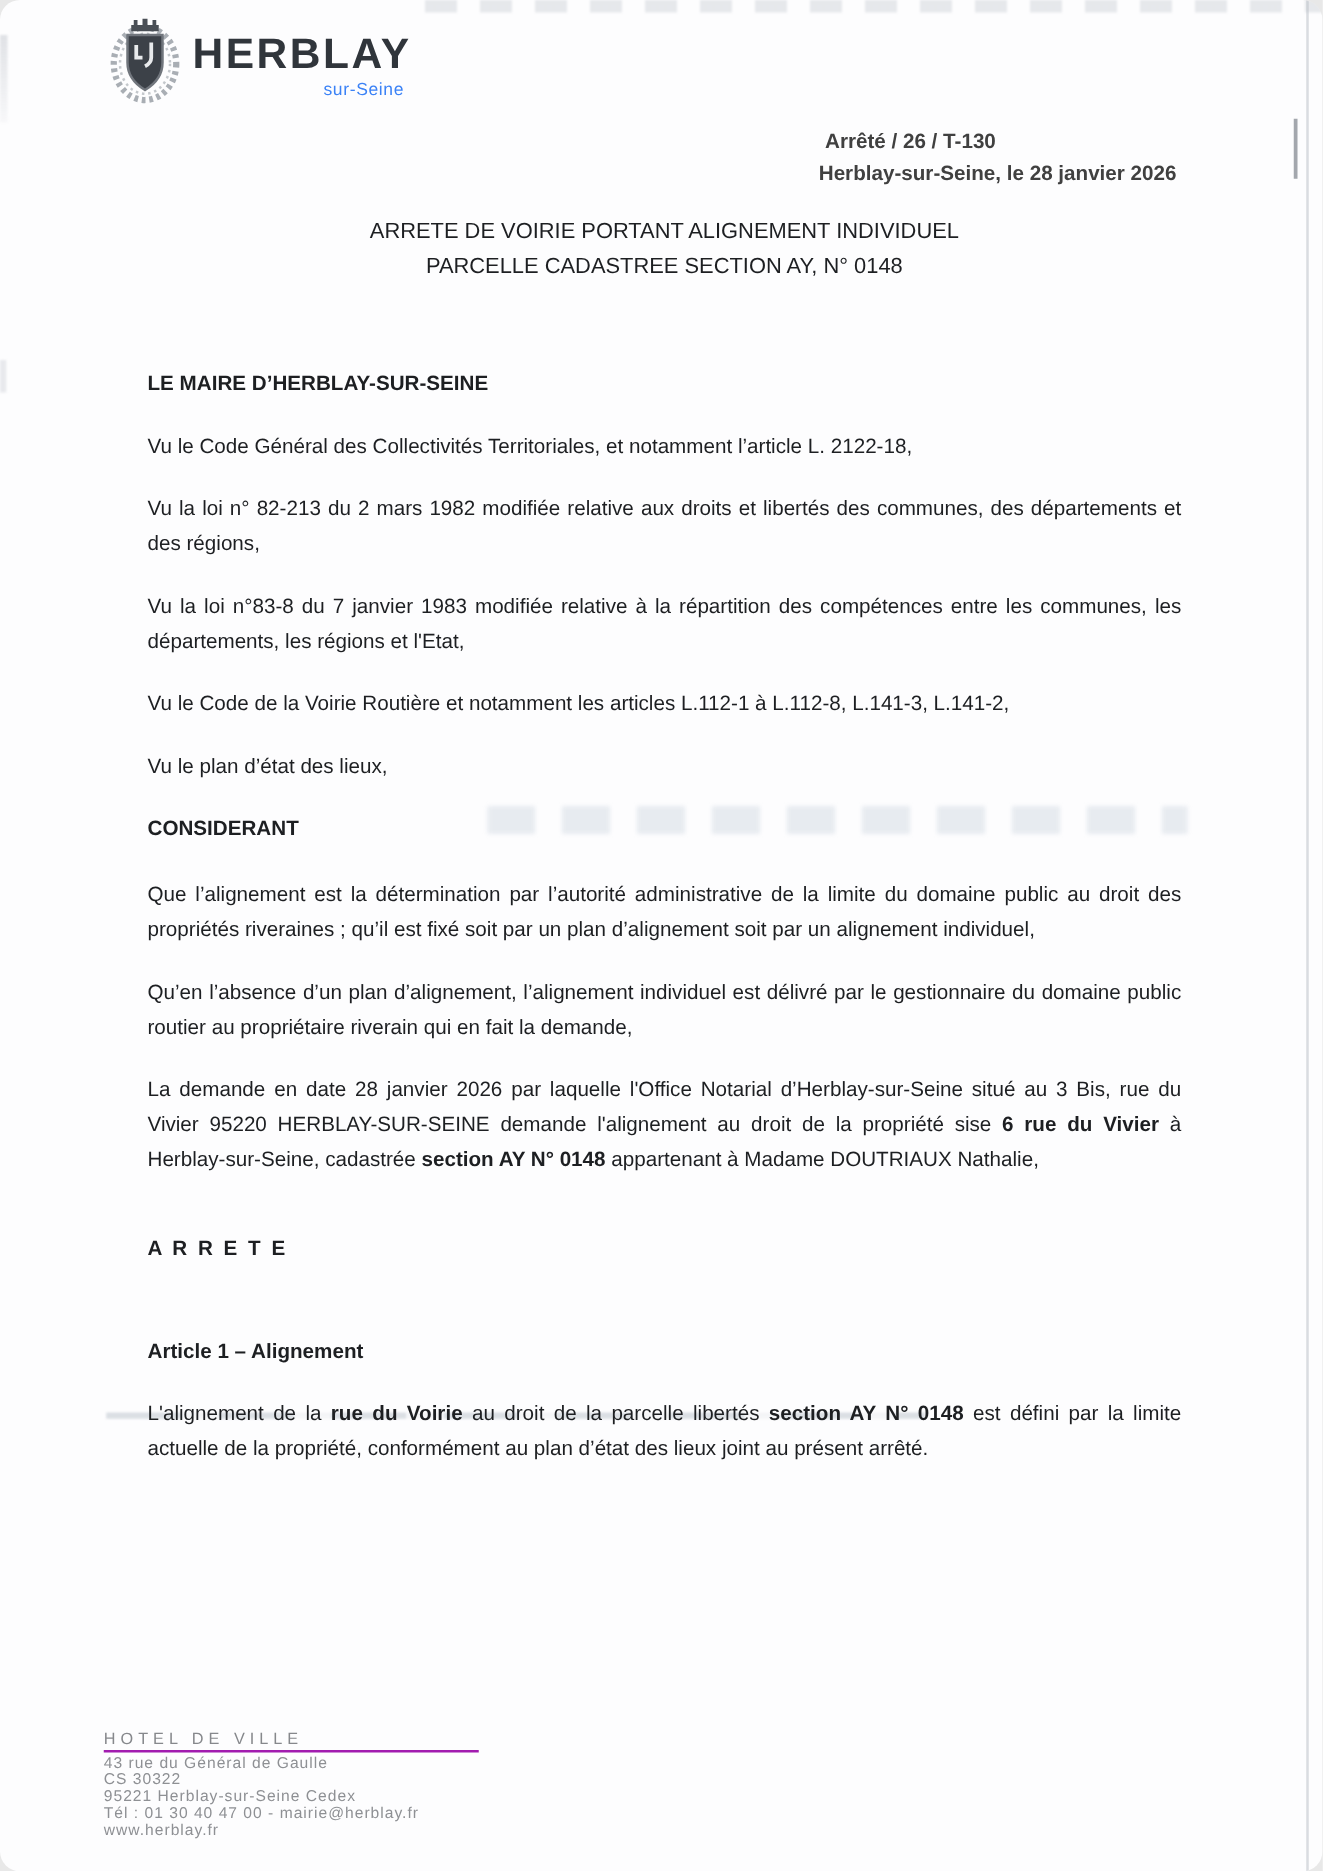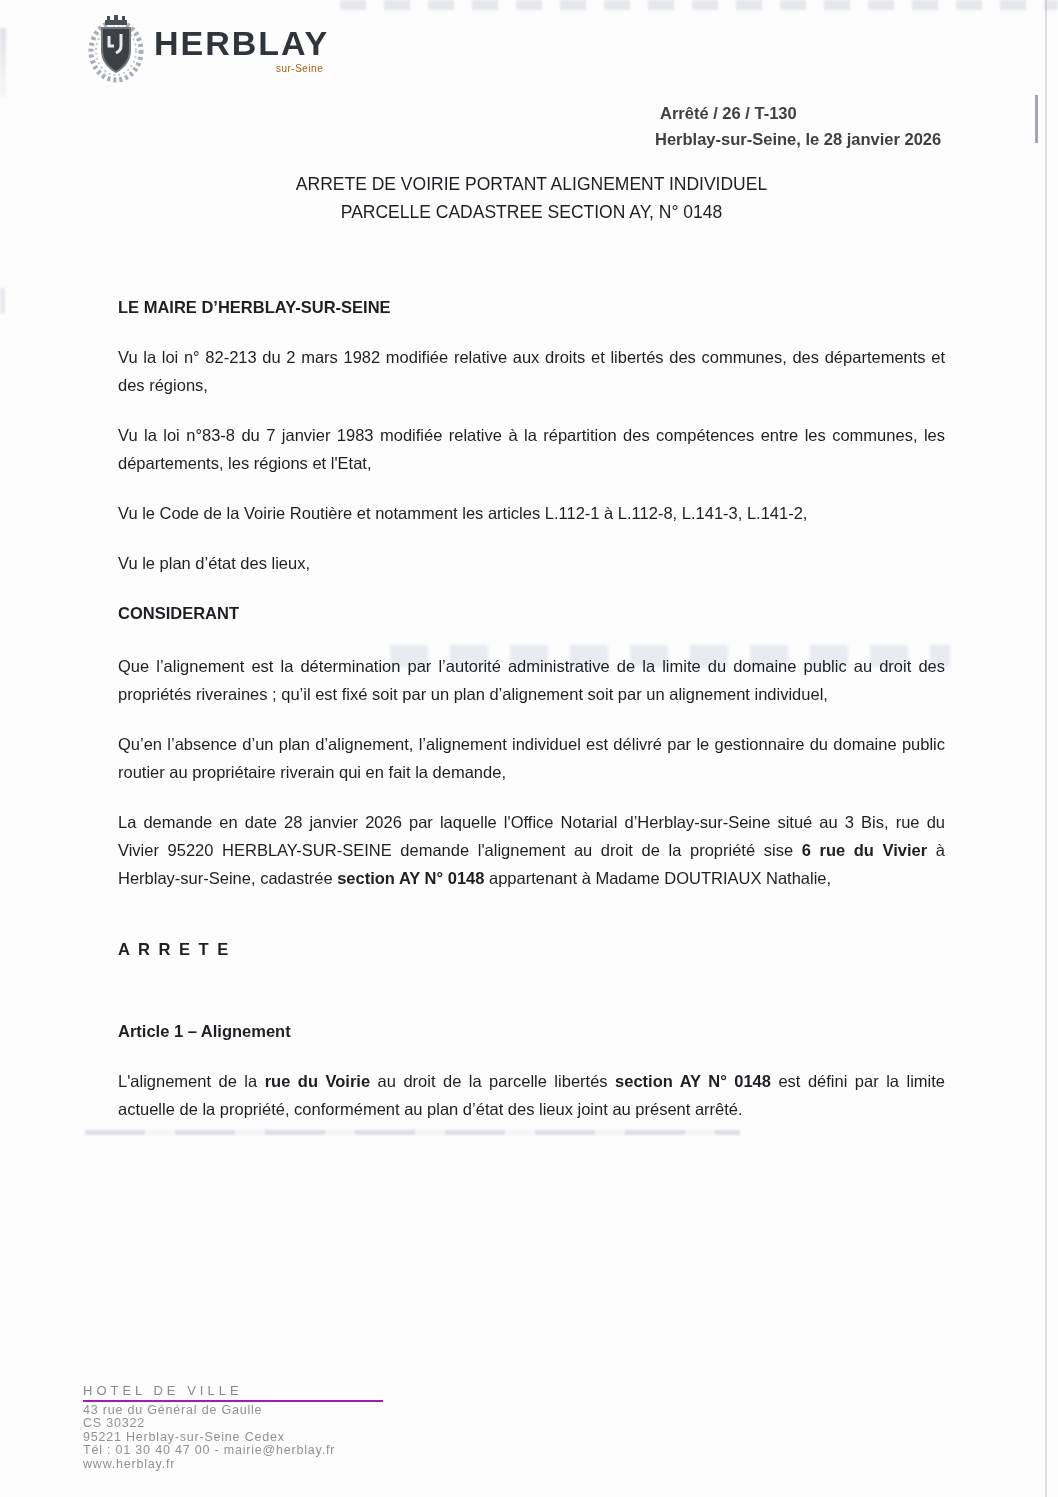--- a/index.html
+++ b/index.html
@@ -5,20 +5,21 @@
   html, body { margin: 0; padding: 0; background: #e8e8e8; }
   .page {
     position: relative;
     width: 1058px;
     height: 1497px;
     margin: 0 auto;
     background: #fdfdfe;
     overflow: hidden;
     font-family: "Liberation Sans", sans-serif;
     color: #1d1f22;
+    border-radius: 16px;
   }
 
   
   .artifact { position: absolute; pointer-events: none; }
   .art-top-band {
     left: 340px; top: 0; width: 718px; height: 10px;
     background: repeating-linear-gradient(90deg,
       rgba(150,160,172,0.22) 0 26px, rgba(150,160,172,0) 26px 44px);
     filter: blur(1px);
   }
@@ -54,21 +55,21 @@
 
   
   .logo { position: absolute; top: 14px; left: 88px; display: flex; align-items: flex-start; }
   .logo svg { display: block; }
   .logo-textwrap { margin-left: 10px; padding-top: 12px; }
   .logo-wordmark {
     font-size: 34px; font-weight: 700; letter-spacing: 2px;
     color: #30353b; line-height: 34px;
   }
   .logo-subtitle {
-    font-size: 10px; color: #a16207; text-align: right;
+    font-size: 14px; color: #3b82f6; text-align: right;
     margin-top: 3px; padding-right: 6px; letter-spacing: 0.5px;
   }
 
   .ref-block {
     position: absolute; top: 100px; left: 655px;
     font-weight: 700; font-size: 16.5px; line-height: 26px; color: #404040;
   }
   .ref-block .ref-line1 { padding-left: 5px; }
 
   
@@ -144,20 +145,21 @@
 
   <div class="content">
 
     <div class="doc-title">
       <div>ARRETE DE VOIRIE PORTANT ALIGNEMENT INDIVIDUEL</div>
       <div>PARCELLE CADASTREE SECTION AY, N° 0148</div>
     </div>
 
     <p class="salutation">LE MAIRE D’HERBLAY-SUR-SEINE</p>
 
+    <p class="para">Vu le Code Général des Collectivités Territoriales, et notamment l’article L. 2122-18,</p>
     <p class="para">Vu la loi n° 82-213 du 2 mars 1982 modifiée relative aux droits et libertés des communes, des départements et des régions,</p>
     <p class="para">Vu la loi n°83-8 du 7 janvier 1983 modifiée relative à la répartition des compétences entre les communes, les départements, les régions et l'Etat,</p>
     <p class="para">Vu le Code de la Voirie Routière et notamment les articles L.112-1 à L.112-8, L.141-3, L.141-2,</p>
     <p class="para">Vu le plan d’état des lieux,</p>
 
     <p class="heading-considerant">CONSIDERANT</p>
 
     <p class="para">Que l’alignement est la détermination par l’autorité administrative de la limite du domaine public au droit des propriétés riveraines ; qu’il est fixé soit par un plan d’alignement soit par un alignement individuel,</p>
     <p class="para">Qu’en l’absence d’un plan d’alignement, l’alignement individuel est délivré par le gestionnaire du domaine public routier au propriétaire riverain qui en fait la demande,</p>
 

